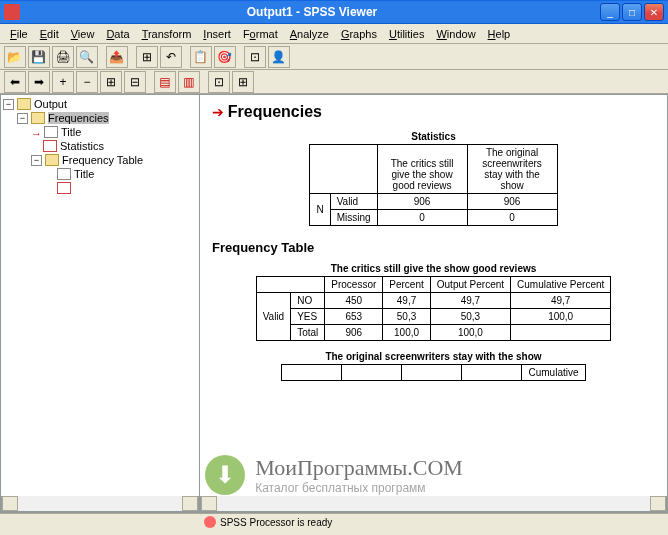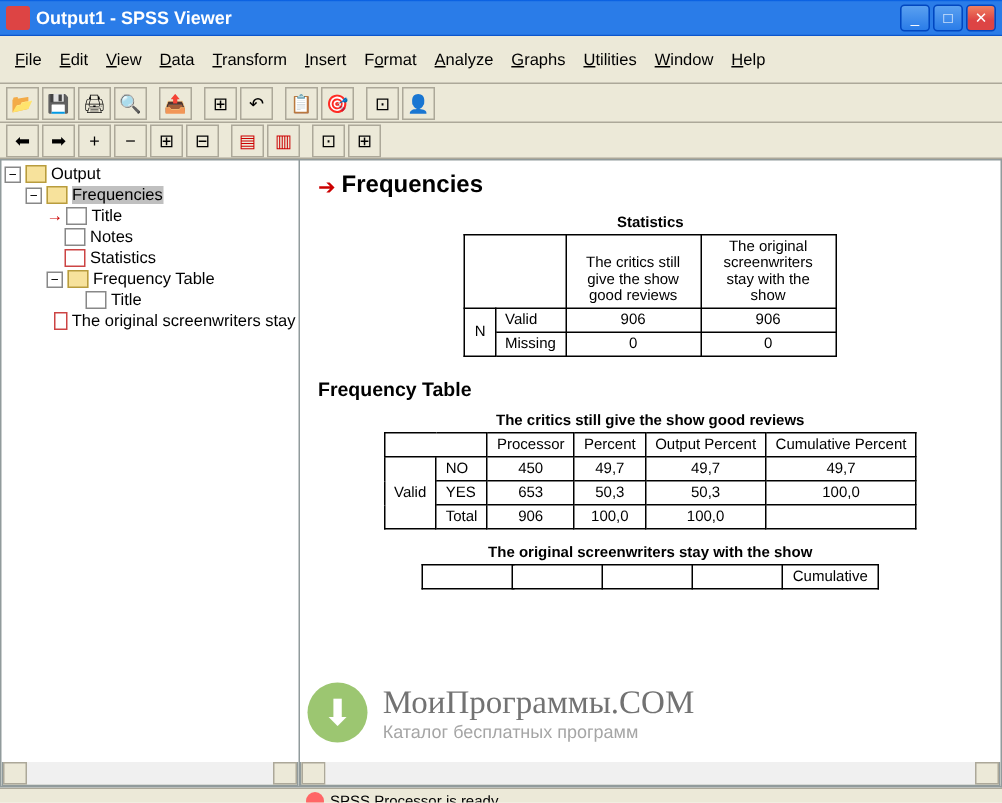--- a/index.html
+++ b/index.html
@@ -1,23 +1,23 @@
 <!DOCTYPE html>
 <html><head>
 <meta charset="utf-8">
 <style>
 * { box-sizing: border-box; margin: 0; padding: 0; }
 body { font-family: Tahoma, Arial, sans-serif; font-size: 11px; background: #ece9d8; width: 668px; height: 535px; overflow: hidden; position: relative; }
 .titlebar { background: linear-gradient(#0058e0, #2a7ce8 5%, #2a7ce8 95%, #0046c0); height: 24px; display: flex; align-items: center; padding: 0 4px; color: white; }
 .titlebar .app-icon { width: 16px; height: 16px; background: #d44; margin-right: 4px; border-radius: 2px; }
-.titlebar .title { flex: 1; font-weight: bold; font-size: 12px; }
+.titlebar .title { flex: 1; font-weight: bold; font-size: 12px; text-align: center; }
 .win-btns { display: flex; gap: 2px; }
 .win-btn { width: 20px; height: 18px; background: linear-gradient(#5aa0f0, #2a7ce8); border: 1px solid #0046c0; border-radius: 3px; display: flex; align-items: center; justify-content: center; color: white; font-size: 10px; cursor: pointer; }
 .win-btn.close { background: linear-gradient(#f08060, #d44 60%); }
-.menubar { background: #ece9d8; height: 32px; display: flex; align-items: center; padding: 0 4px; border-bottom: 1px solid #aca899; }
+.menubar { background: #ece9d8; height: 20px; display: flex; align-items: center; padding: 0 4px; border-bottom: 1px solid #aca899; }
 .menu-item { padding: 2px 6px; cursor: pointer; }
 .menu-item u { text-decoration: underline; }
 .toolbar { background: #ece9d8; height: 26px; display: flex; align-items: center; padding: 2px 4px; border-bottom: 1px solid #aca899; gap: 2px; }
 .tool-btn { width: 22px; height: 22px; border: 1px solid #aca899; background: #ece9d8; display: flex; align-items: center; justify-content: center; cursor: pointer; font-size: 12px; }
 .tool-sep { width: 4px; }
 .toolbar2 { background: #ece9d8; height: 24px; display: flex; align-items: center; padding: 2px 4px; border-bottom: 1px solid #aca899; gap: 2px; }
 .main { display: flex; height: 419px; }
 .tree-panel { width: 200px; background: white; border: 1px solid #919b9c; overflow: hidden; position: relative; }
 .tree { padding: 2px; font-size: 11px; }
 .tree-node { display: flex; align-items: center; padding: 1px 0; white-space: nowrap; }
@@ -126,43 +126,37 @@
         <span class="tree-label sel">Frequencies</span>
       </div>
       <div class="tree-node">
         <span class="tree-indent" style="width:28px"></span>
         <span style="color:#c00;margin-right:2px">→</span>
         <span class="tree-icon page"></span>
         <span class="tree-label">Title</span>
       </div>
       <div class="tree-node">
         <span class="tree-indent" style="width:40px"></span>
-        <span class="tree-icon page"></span>
-        <span class="tree-label">Notes</span>
-      </div>
-      <div class="tree-node">
-        <span class="tree-indent" style="width:40px"></span>
         <span class="tree-icon table"></span>
         <span class="tree-label">Statistics</span>
       </div>
       <div class="tree-node">
         <span class="tree-indent" style="width:28px"></span>
         <span class="tree-toggle">−</span>
         <span class="tree-icon folder"></span>
         <span class="tree-label">Frequency Table</span>
       </div>
       <div class="tree-node">
         <span class="tree-indent" style="width:54px"></span>
         <span class="tree-icon page"></span>
         <span class="tree-label">Title</span>
       </div>
       <div class="tree-node">
         <span class="tree-indent" style="width:54px"></span>
         <span class="tree-icon table"></span>
-        <span class="tree-label">The original screenwriters stay</span>
       </div>
     </div>
     <div class="hscroll" style="position:absolute;bottom:0;left:0;right:0">
       <div class="sb-btn"></div>
       <div class="sb-track"></div>
       <div class="sb-btn"></div>
     </div>
   </div>
 
   <div class="content-panel">

